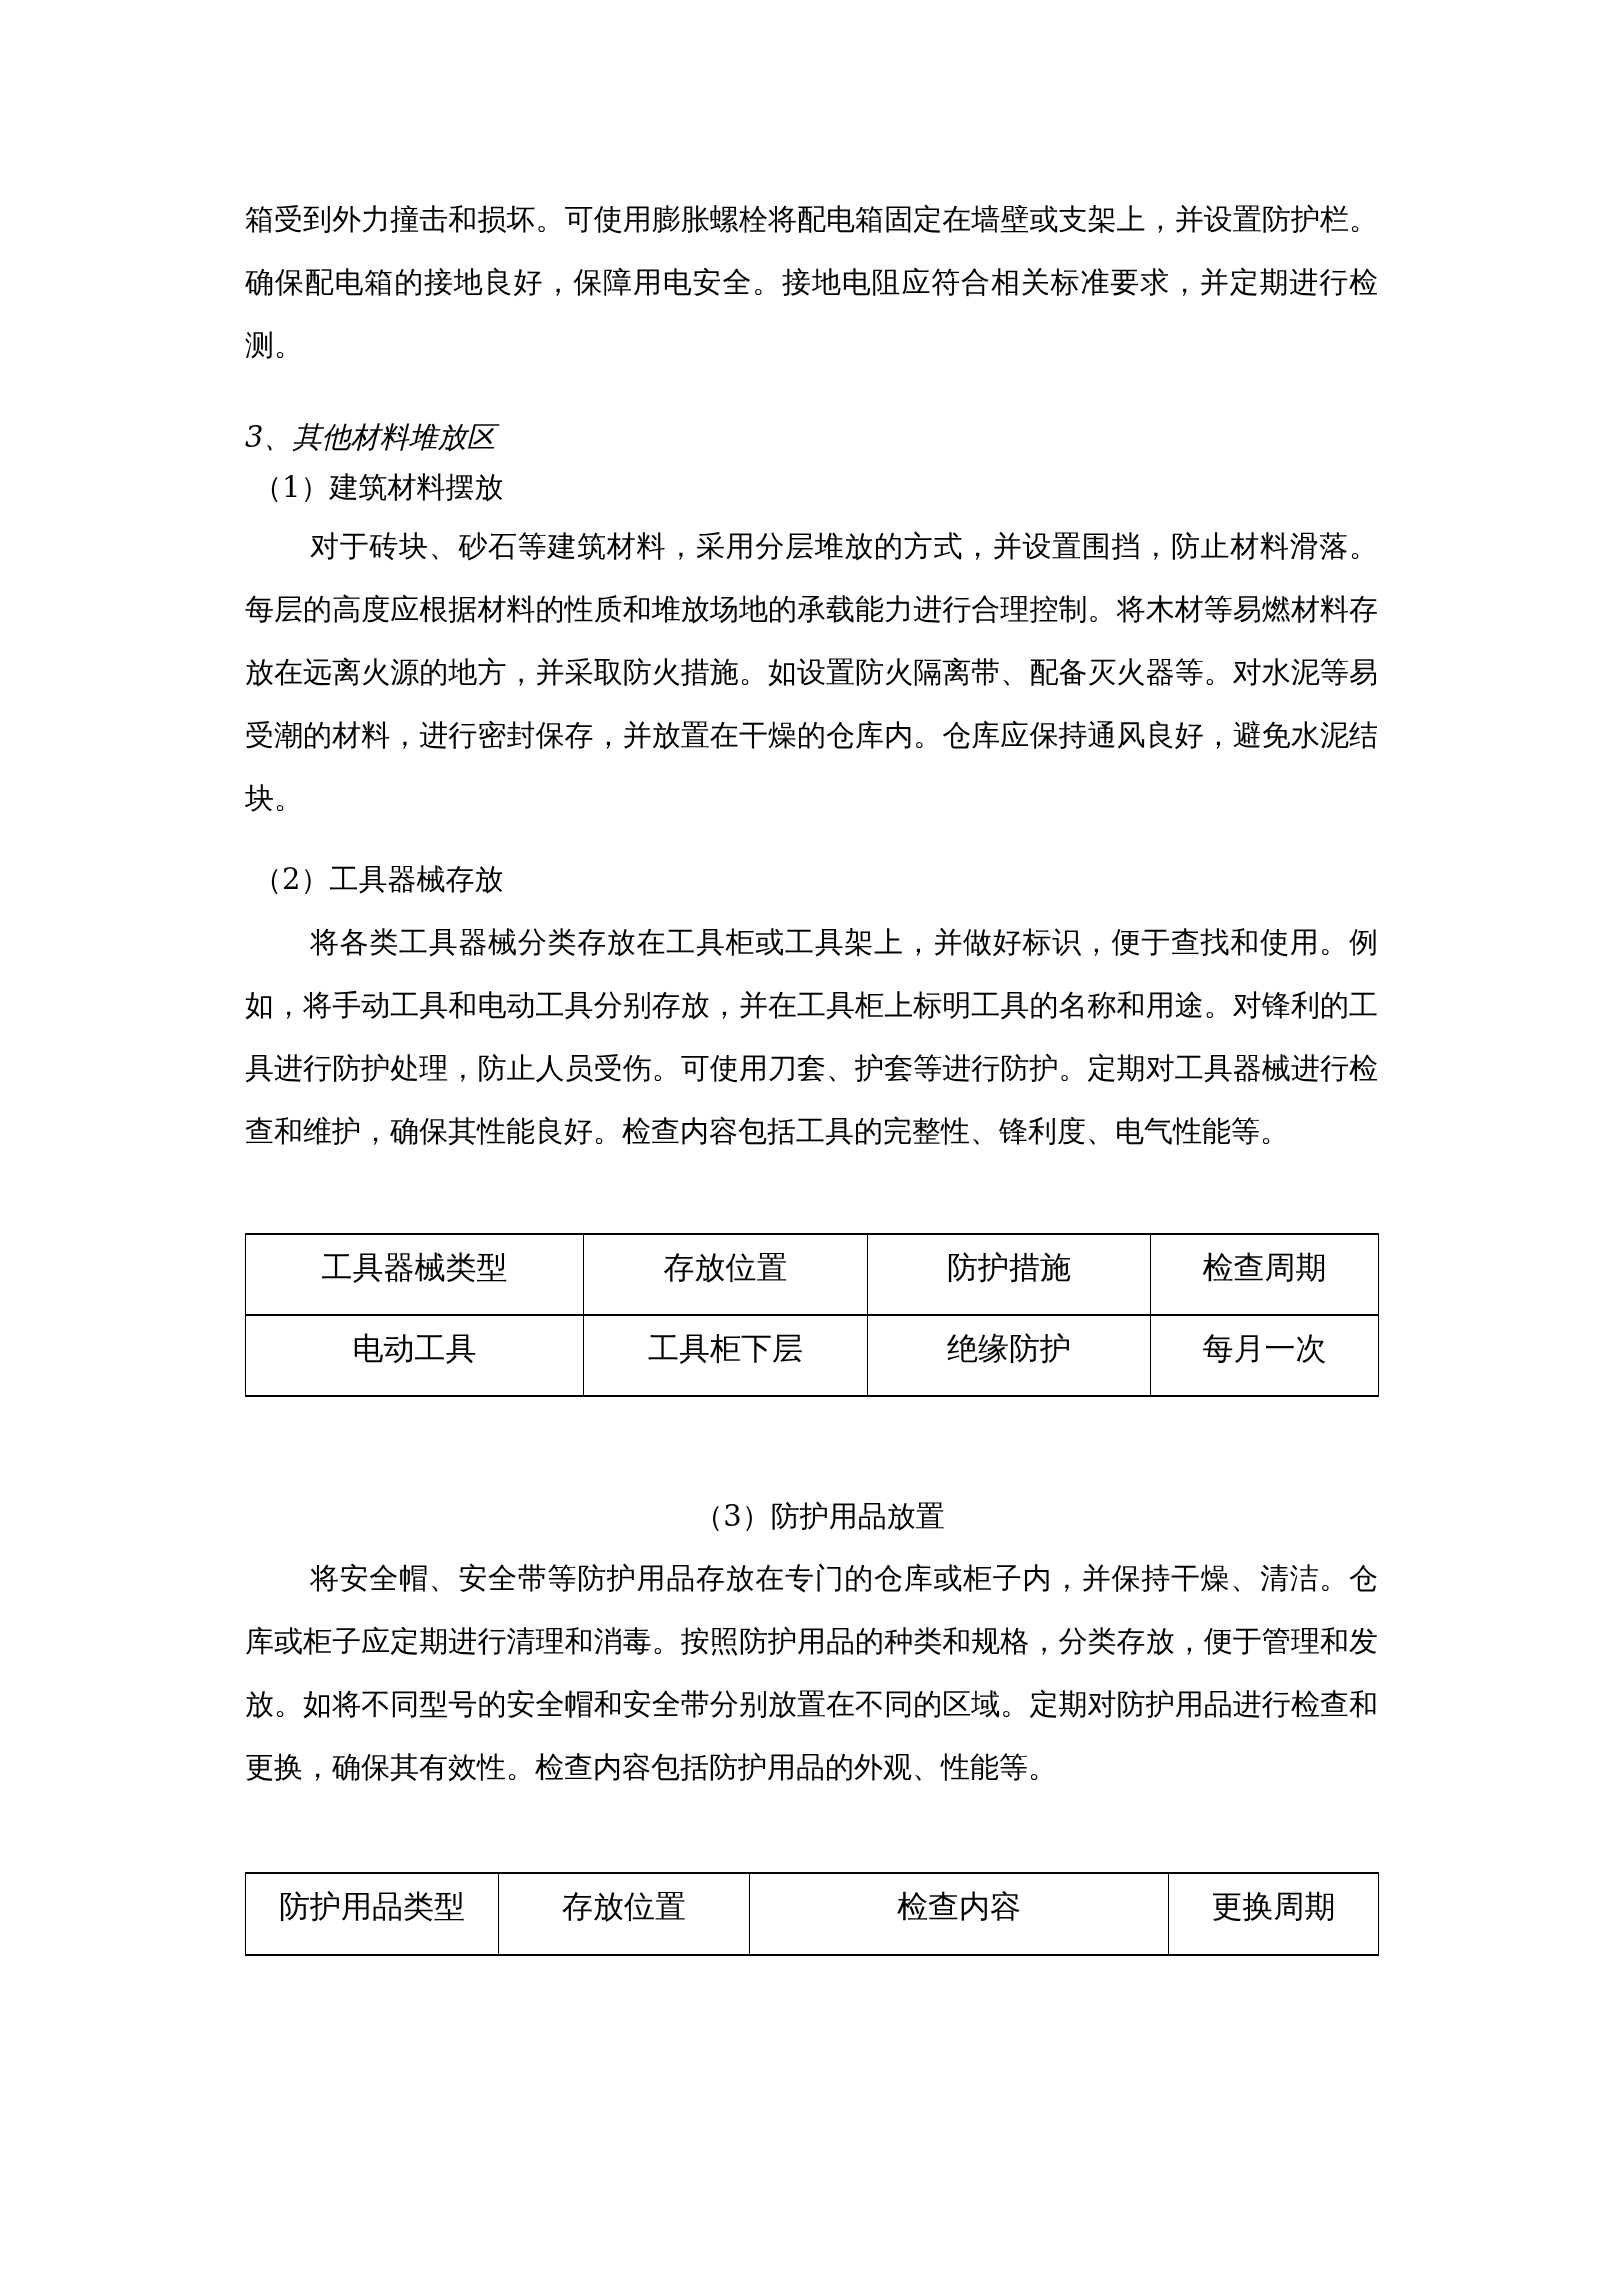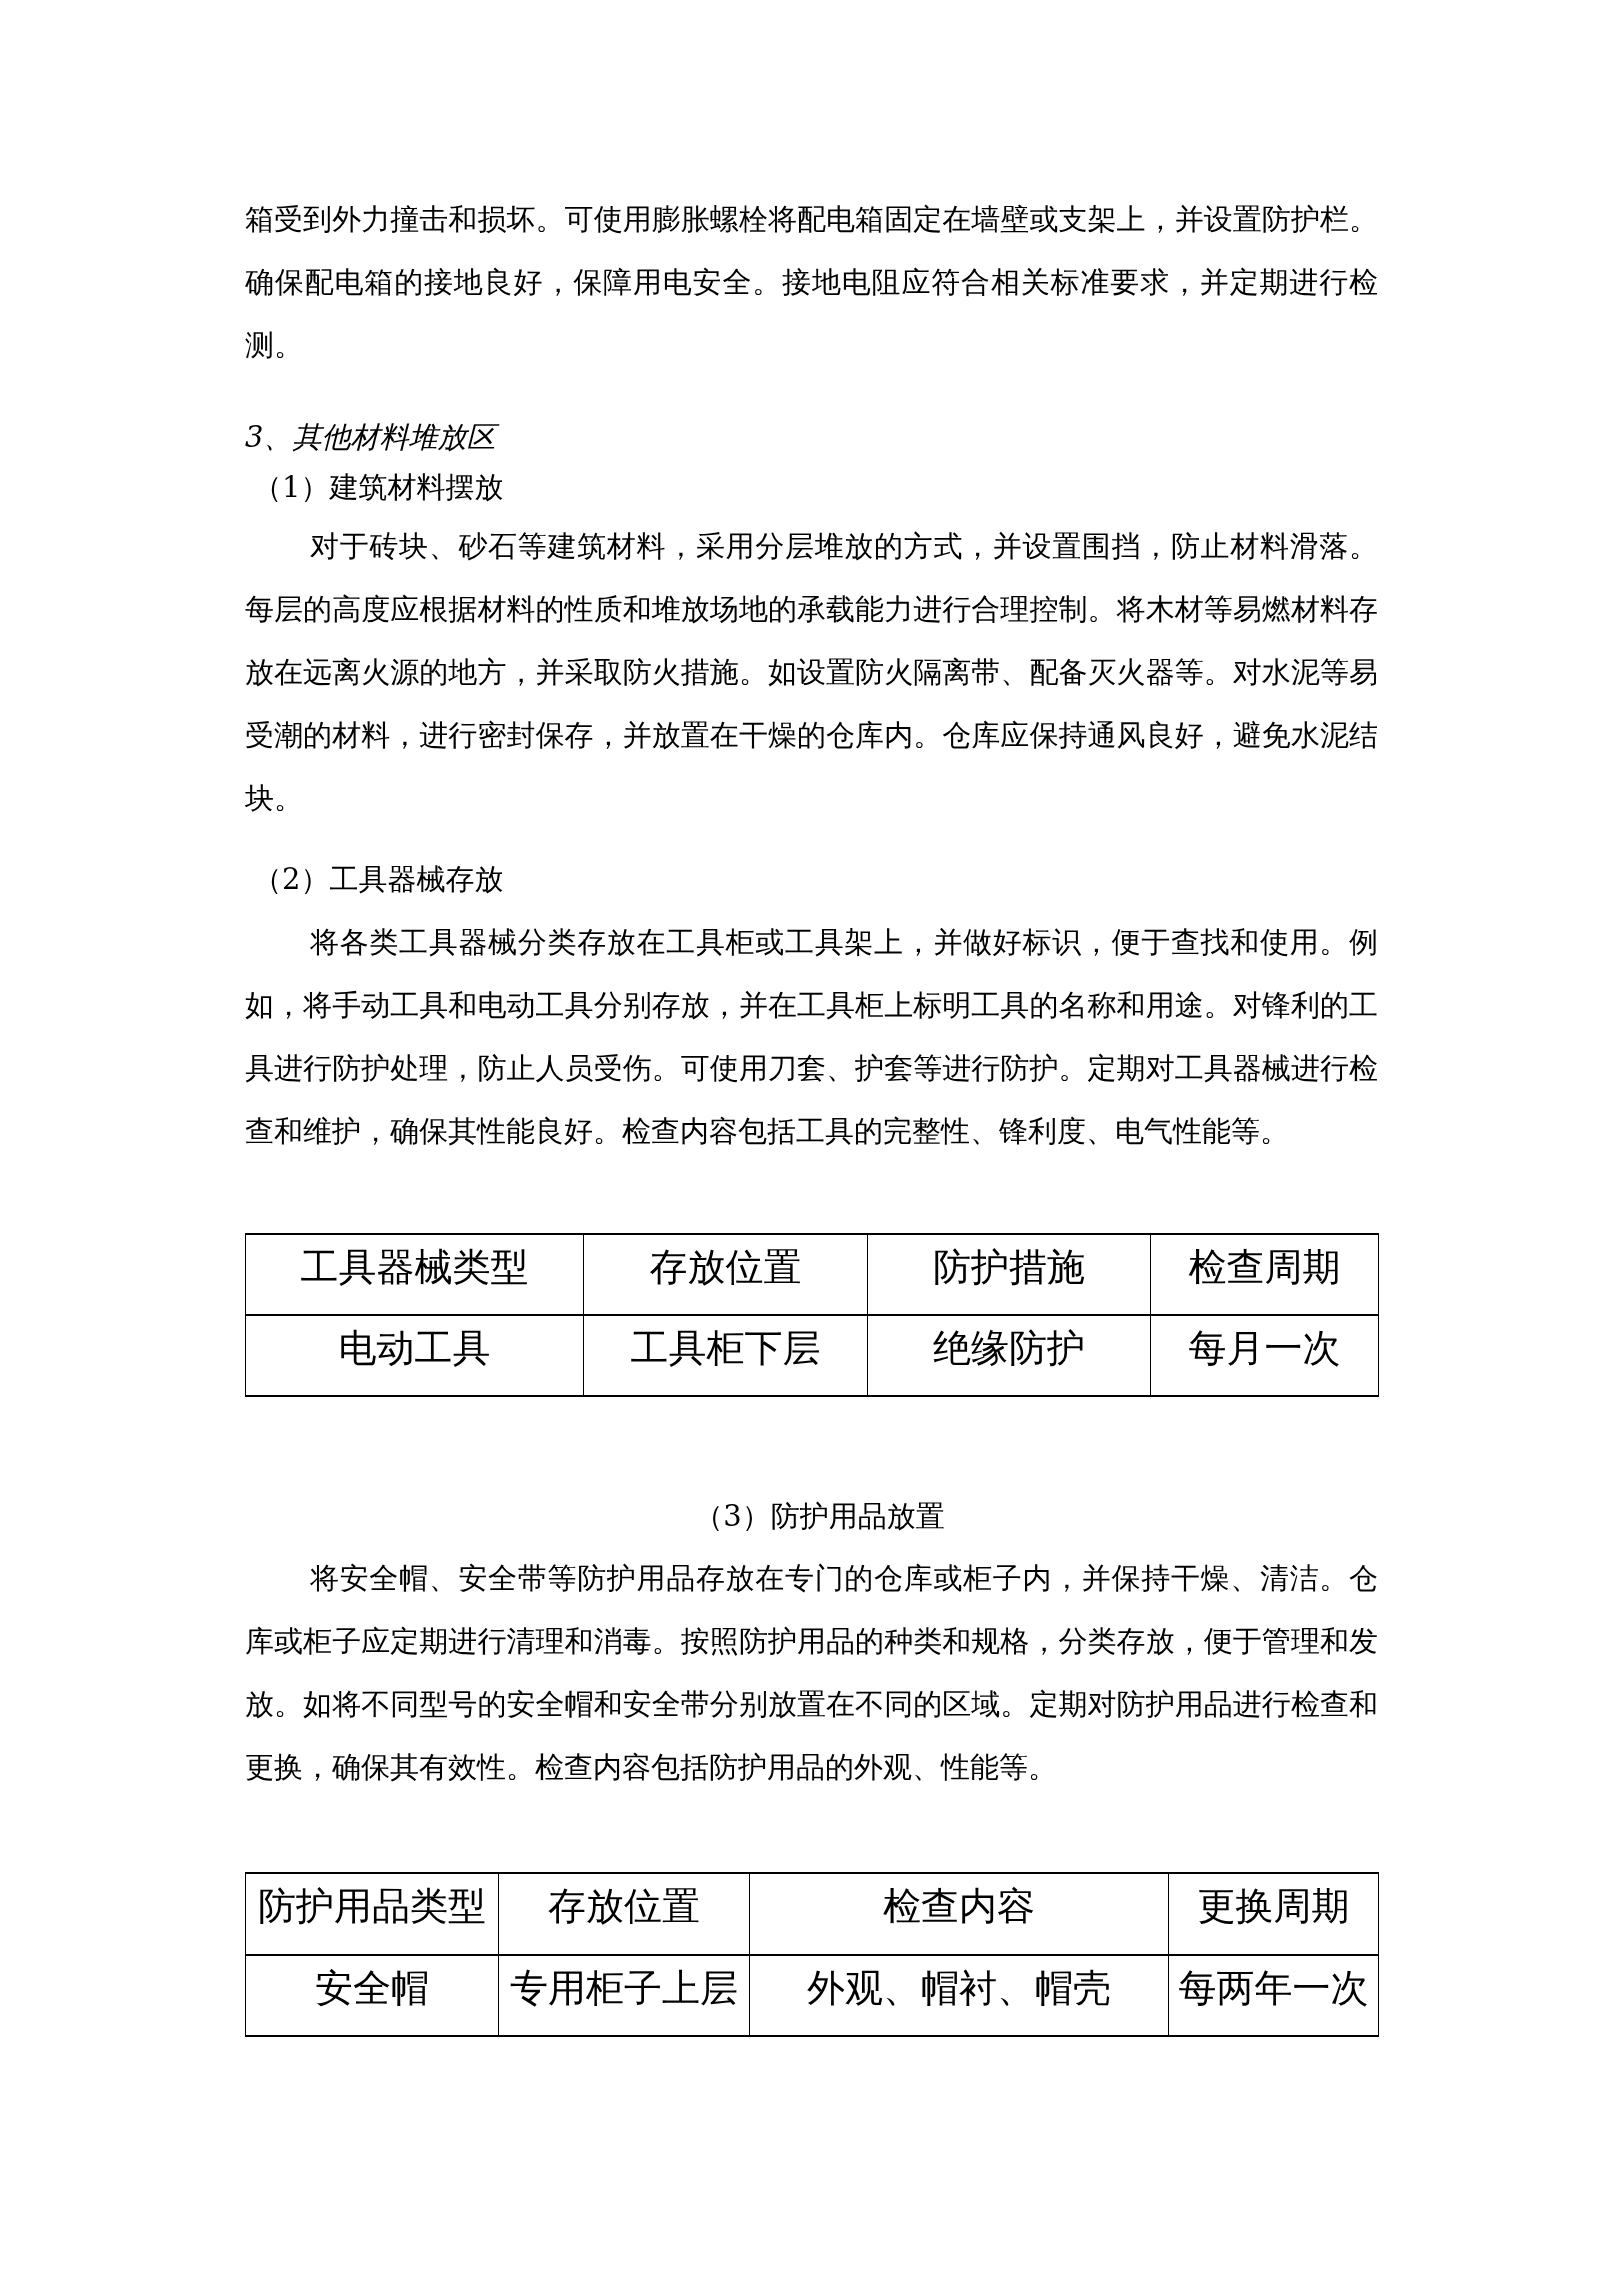--- a/index.html
+++ b/index.html
@@ -4,21 +4,21 @@
 <style>
   html, body { margin: 0; padding: 0; background: #ffffff; }
   body { width: 1623px; height: 2295px; position: relative; overflow: hidden;
          font-family: "DejaVu Serif", "Liberation Serif", serif; color: #000000; }
   .blk { position: absolute; left: 245px; width: 1133px; font-size: 29px; line-height: 63px; }
   .para { text-align: justify; text-indent: 65px; }
   .para-noindent { text-align: justify; }
   .heading { white-space: nowrap; }
   .sub { left: 253px; }
   table.doc-table { position: absolute; left: 245px; width: 1133px; border-collapse: collapse;
-                    table-layout: fixed; font-size: 38px; }
+                    table-layout: fixed; font-size: 31px; }
   table.doc-table td { border: 1.3px solid #000; text-align: center; vertical-align: top;
                        padding: 11.8px 3.9px 0 3.9px; line-height: 41px; height: 68px; box-sizing: border-box; }
   table.doc-table tr:first-child td { border-top-width: 2.6px; }
   table.doc-table tr:last-child td { border-bottom-width: 2.6px; }
   table.doc-table tr + tr td { border-top-width: 2.6px; }
 </style>
 </head>
 <body>
 
 <div class="blk para-noindent" style="top:188px;">箱受到外力撞击和损坏。可使用膨胀螺栓将配电箱固定在墙壁或支架上，并设置防护栏。确保配电箱的接地良好，保障用电安全。接地电阻应符合相关标准要求，并定期进行检测。</div>
@@ -64,21 +64,15 @@
       <col style="width:419px">
       <col style="width:210px">
   </colgroup>
   <tbody>
       <tr style="height:82px">
     <td>防护用品类型</td>
     <td>存放位置</td>
     <td>检查内容</td>
     <td>更换周期</td>
   </tr>
-  <tr style="height:81px">
-    <td>安全帽</td>
-    <td>专用柜子上层</td>
-    <td>外观、帽衬、帽壳</td>
-    <td>每两年一次</td>
-  </tr>
 </tbody>
   </table>
 
 
 </body></html>

